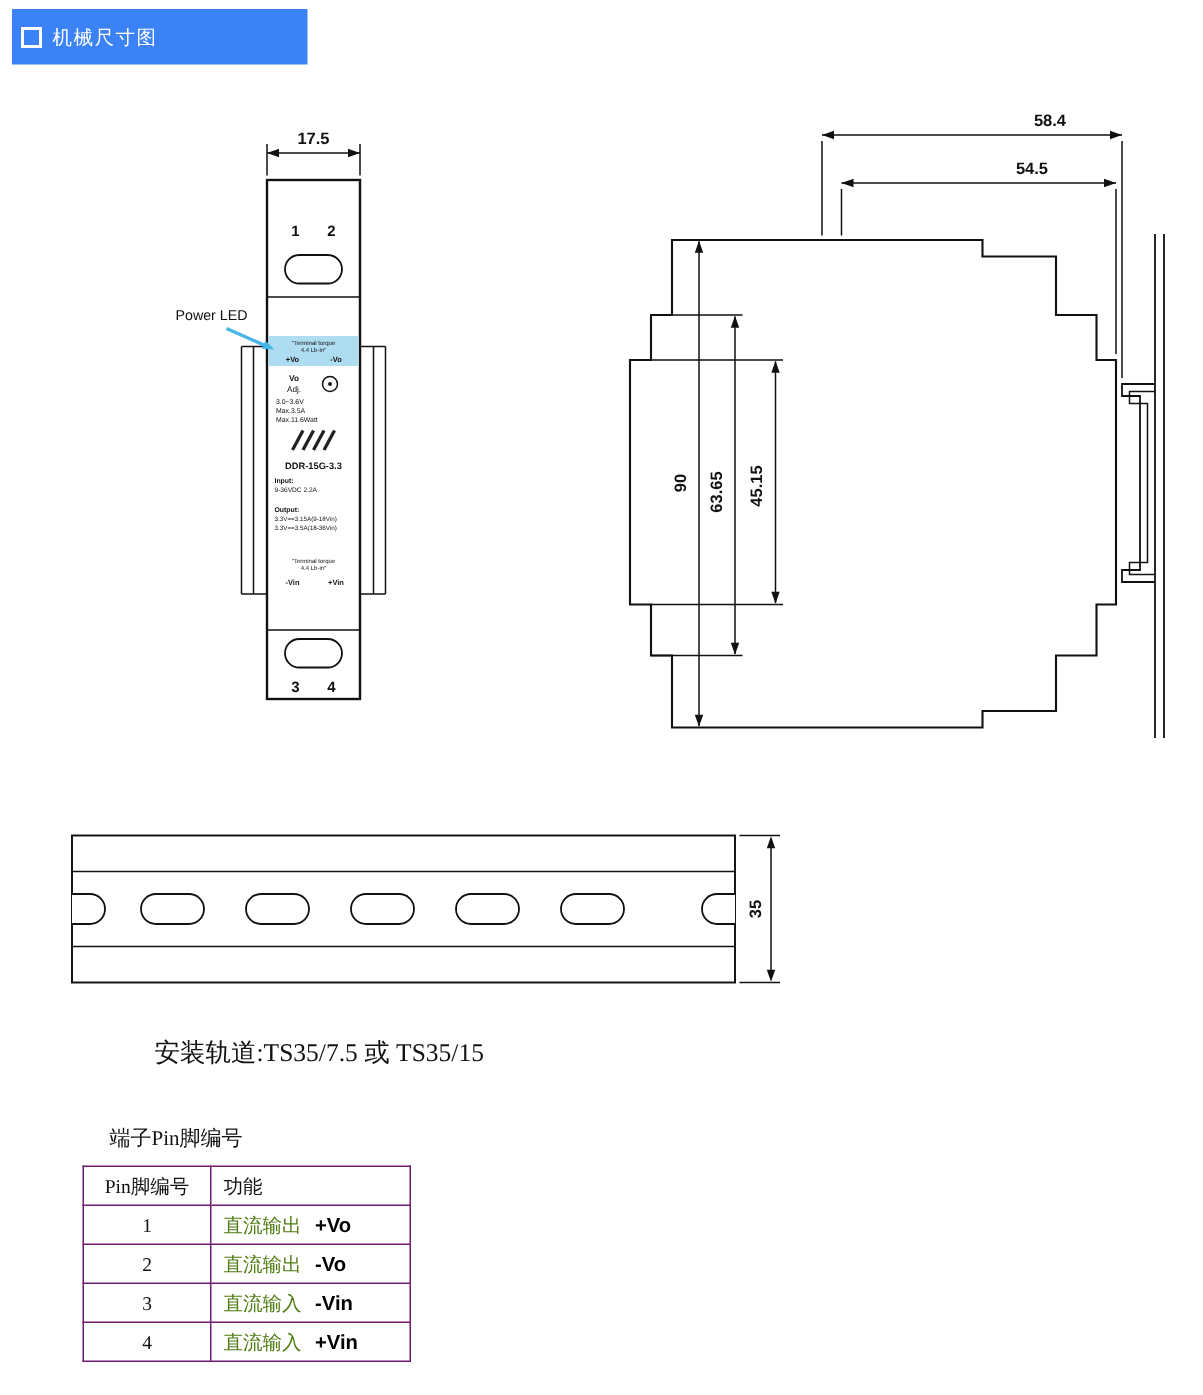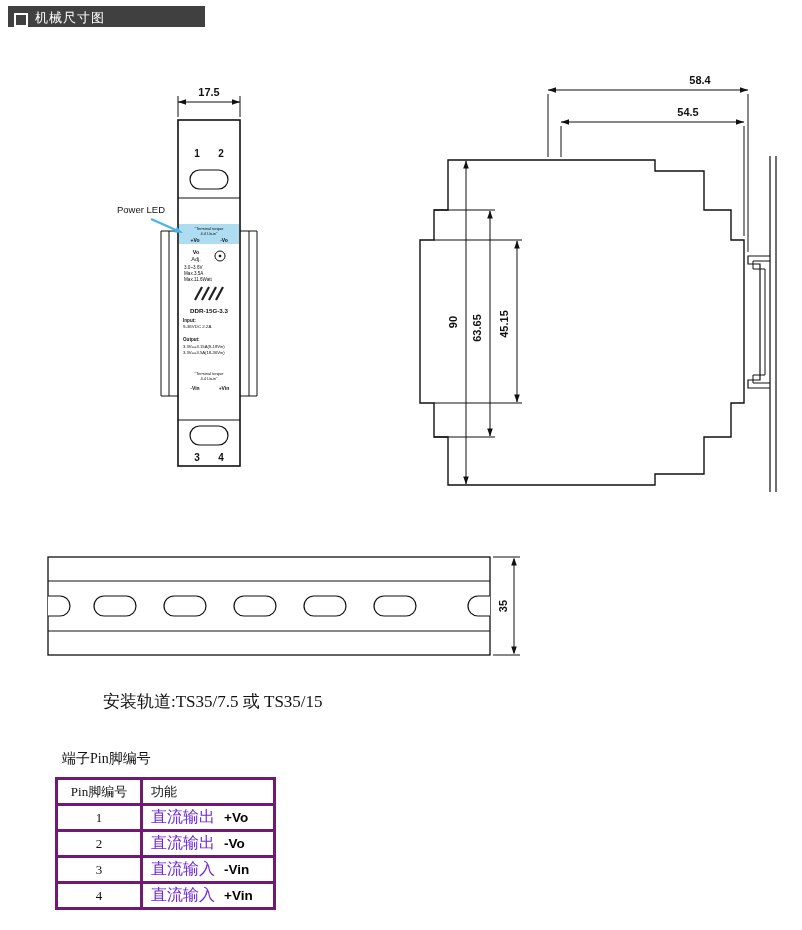--- a/index.html
+++ b/index.html
@@ -4,33 +4,33 @@
 <style>
   html,body{margin:0;padding:0;background:#fff;}
   .canvas{position:relative;width:802px;height:930px;background:#fff;overflow:hidden;
           font-family:"Liberation Sans",sans-serif;color:#111;}
   .abs{position:absolute;}
   svg text{fill:#111;font-family:"Liberation Sans",sans-serif;}
   .dim-label{font-size:11px;font-weight:600;}
   .pin-num{font-size:10px;font-weight:600;}
   .drawline{stroke:#111;fill:none;}
   
-  .badge{left:8px;top:6px;width:197px;height:21px;background:#404040;display:flex;
-         align-items:flex-end;padding-left:6px;box-sizing:border-box;gap:7px;}
+  .badge{left:8px;top:6px;width:197px;height:37px;background:#3b82f6;display:flex;
+         align-items:center;padding-left:6px;box-sizing:border-box;gap:7px;}
   .badge .sq{width:10px;height:10px;border:2px solid #fff;}
   .badge .t{color:#fff;font-size:13px;letter-spacing:1px;}
   .unit-note{left:10px;top:33px;font-size:15px;}
   .mount-text{left:103px;top:659px;font-size:17px;font-family:"Liberation Serif",serif;margin-top:31px;}
   .hotline{left:103px;top:684px;font-size:13px;font-family:"Liberation Serif",serif;}
-  .tbl-title{left:62px;top:750px;font-size:14px;font-family:"Liberation Serif",serif;}
+  .tbl-title{left:73px;top:750px;font-size:14px;font-family:"Liberation Serif",serif;}
   .pin-table{left:55px;top:777px;border-collapse:collapse;font-family:"Liberation Serif",serif;}
-  .pin-table td{border:3px solid #701a75;height:26px;box-sizing:border-box;padding:0;}
+  .pin-table td{border:1px solid #701a75;height:26px;box-sizing:border-box;padding:0;}
   .pin-table .c-pin{width:85px;text-align:center;font-size:13px;}
   .pin-table .c-func{width:133px;text-align:left;padding-left:8px;font-size:13px;margin-top:12px;}
-  .func-cn{color:#6d28d9;font-size:16px;}
+  .func-cn{color:#4d7c0f;font-size:13px;}
   .signal{font-family:"Liberation Sans",sans-serif;font-weight:700;font-size:13.5px;color:#000;margin-left:9px;}
   .power-led-txt{font-size:9.5px;}
 </style>
 </head>
 <body>
 
 <div class="canvas">
 
   <svg class="abs" style="left:0;top:0;" width="802" height="930" viewBox="0 0 802 930">
 

